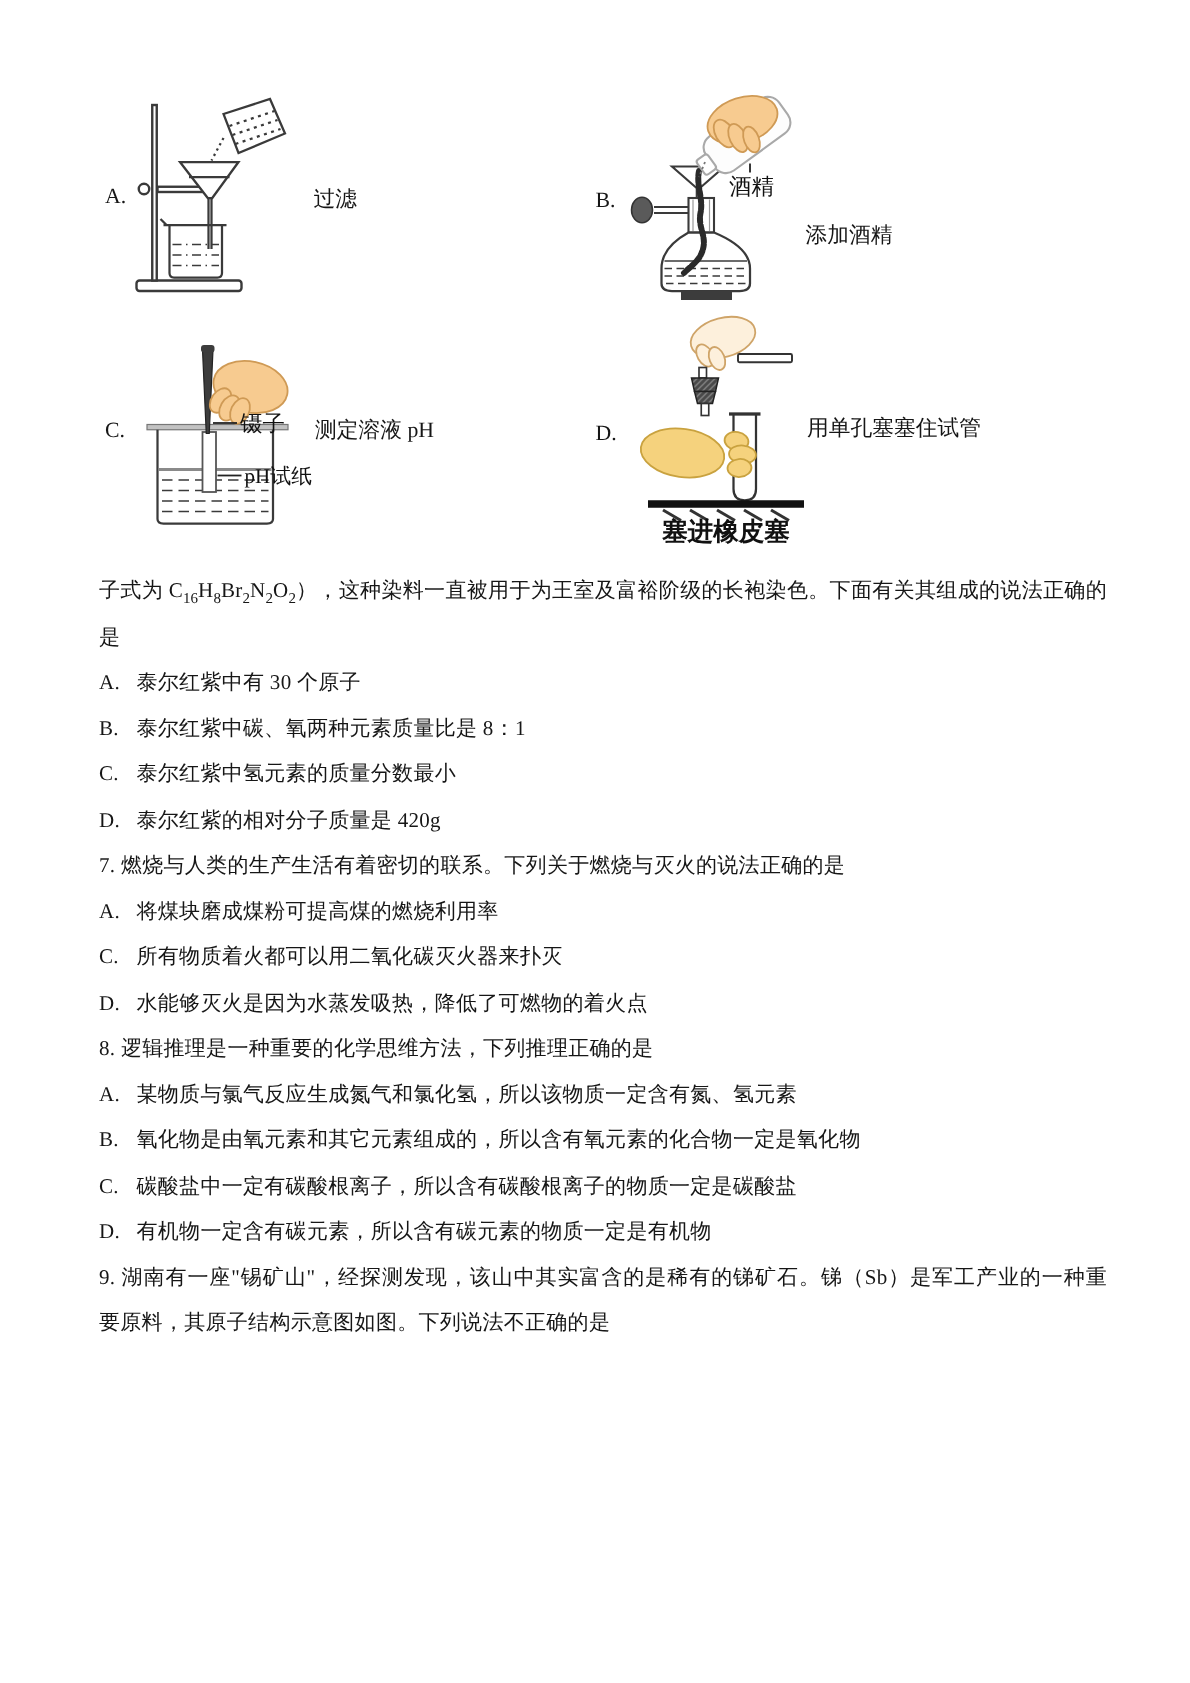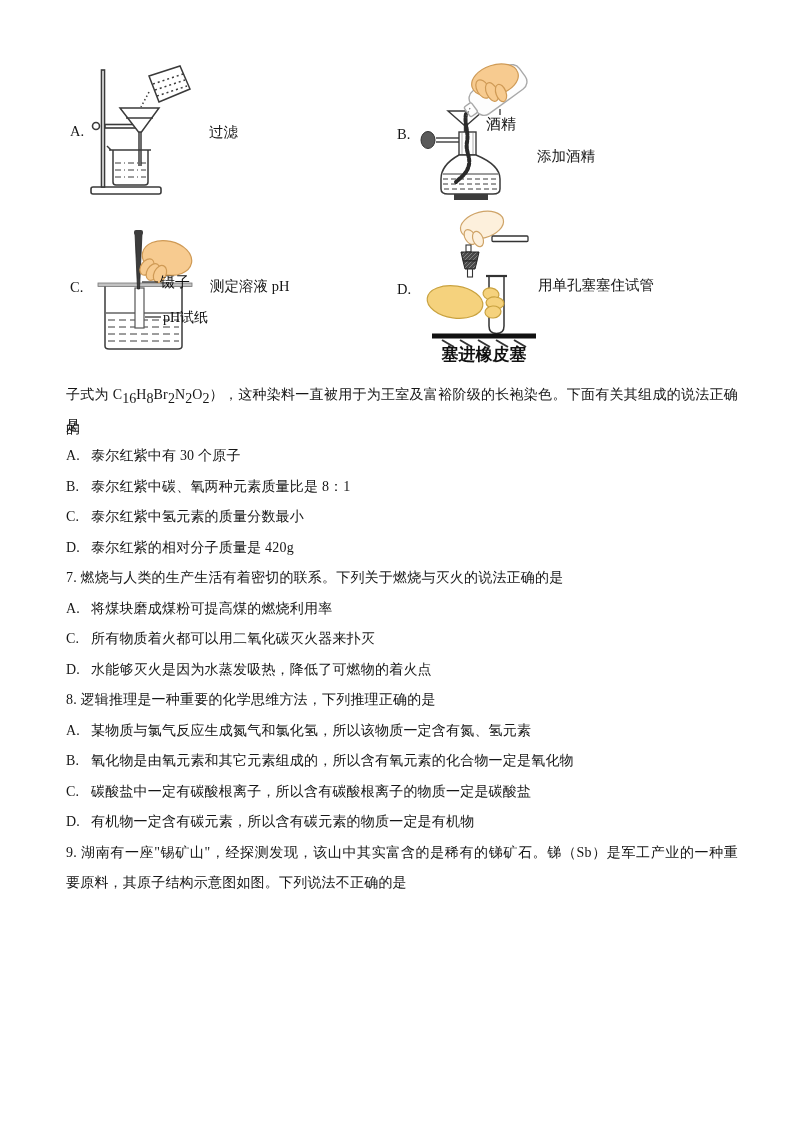--- a/index.html
+++ b/index.html
@@ -9,21 +9,21 @@
     overflow:hidden;
   }
   .cap{position:absolute;font-size:14.5px;white-space:nowrap;color:#161616;}
   .fig{position:absolute;overflow:visible;}
   .fig text{font-family:"Liberation Serif","DejaVu Serif",serif;fill:#111;}
   .textblock{position:absolute;left:58px;top:380px;width:680px;}
   .tl{height:30.5px;line-height:30.5px;font-size:14px;white-space:nowrap;padding-left:8px;letter-spacing:0.2px;}
   .tl.flush{padding-left:0;}
   .tl.just{white-space:normal;text-align:justify;text-align-last:justify;}
   .opt .letter{display:inline-block;min-width:16px;margin-right:9px;}
-  sub{font-size:14px;letter-spacing:0;}
+  sub{font-size:10px;letter-spacing:0;}
 </style>
 </head>
 <body>
 
 <div class="page">
 
   <svg class="fig" style="left:85px;top:62px;" width="120" height="140" viewBox="0 0 120 140">
     <g stroke="#3a3a3a" fill="none" stroke-width="1.6">
       <rect x="6" y="125" width="70" height="7" rx="2" fill="#fff"></rect>
       <rect x="16.5" y="8" width="3" height="117" fill="#fff"></rect>

